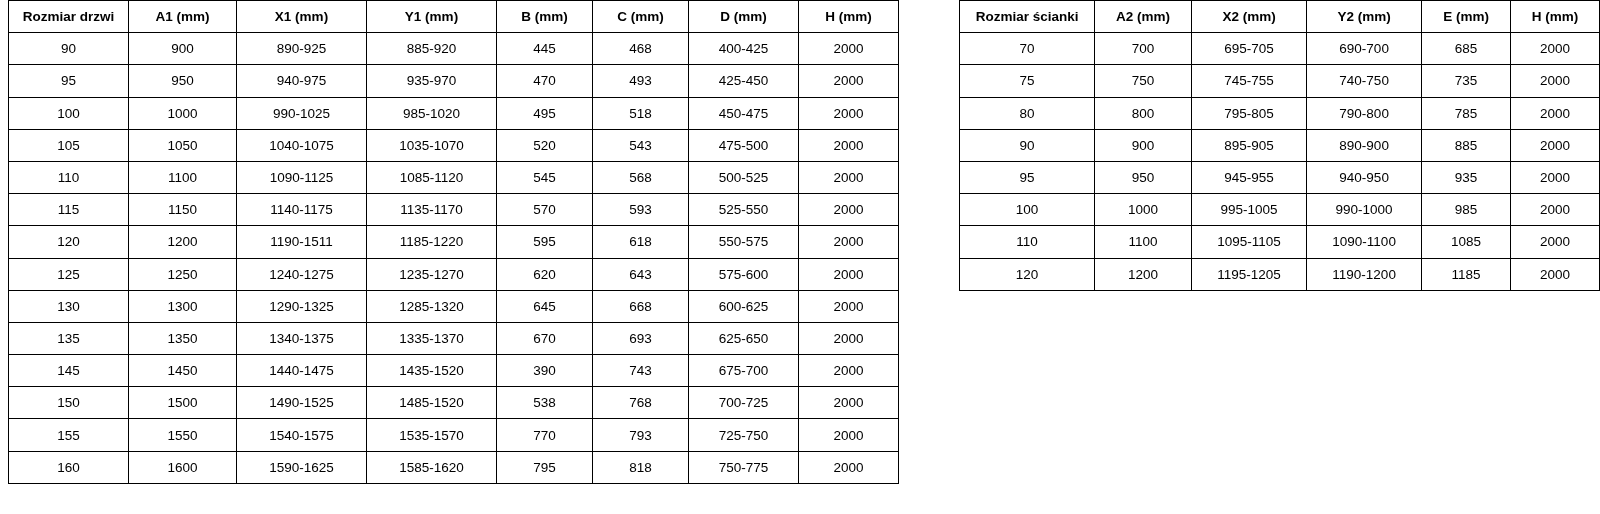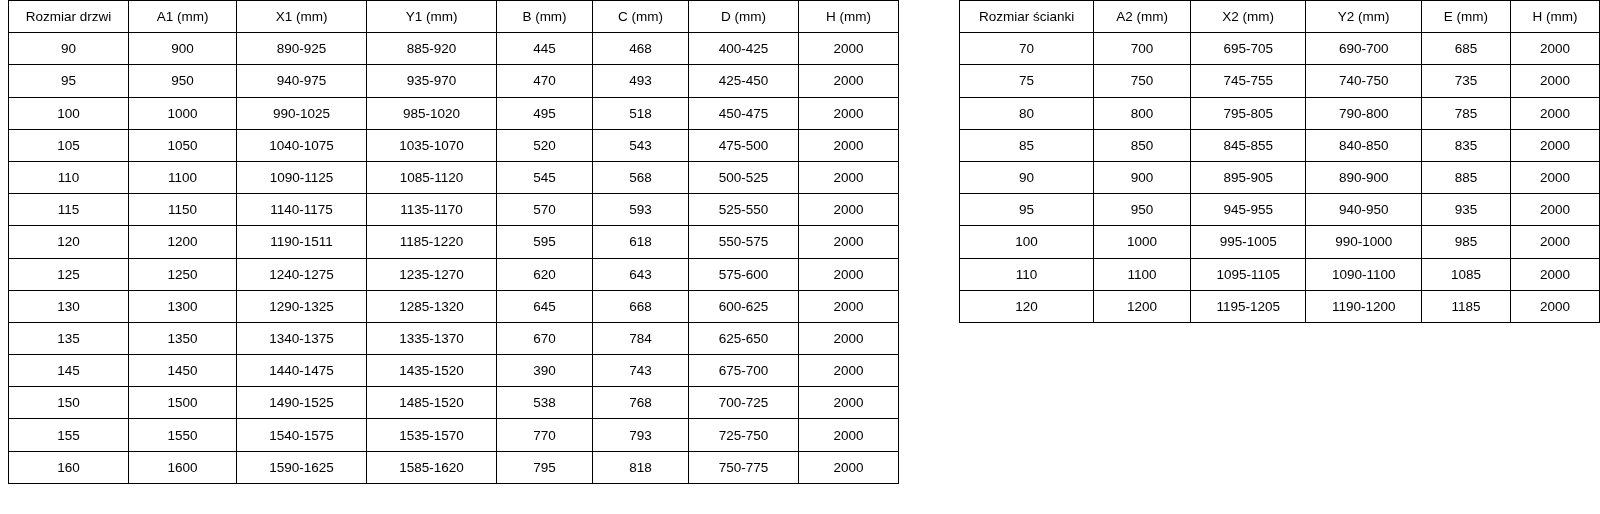--- a/index.html
+++ b/index.html
@@ -33,21 +33,21 @@
   th, td {
     border: 1px solid #000000;
     text-align: center;
     vertical-align: middle;
     font-size: 13.5px;
     height: 31.2px;
     padding: 0 4px;
     white-space: nowrap;
   }
   th {
-    font-weight: normal;
+    font-weight: bold;
     font-size: 13.5px;
   }
   td {
     font-weight: normal;
   }
 
   
   #doors-table col.c0 { width: 120px; }
   #doors-table col.c1 { width: 108px; }
   #doors-table col.c2 { width: 130px; }
@@ -184,21 +184,21 @@
             <td>668</td>
             <td>600-625</td>
             <td>2000</td>
           </tr>
           <tr>
             <td>135</td>
             <td>1350</td>
             <td>1340-1375</td>
             <td>1335-1370</td>
             <td>670</td>
-            <td>784</td>
+            <td>693</td>
             <td>625-650</td>
             <td>2000</td>
           </tr>
           <tr>
             <td>145</td>
             <td>1450</td>
             <td>1440-1475</td>
             <td>1435-1520</td>
             <td>390</td>
             <td>743</td>
@@ -278,28 +278,20 @@
           </tr>
           <tr>
             <td>80</td>
             <td>800</td>
             <td>795-805</td>
             <td>790-800</td>
             <td>785</td>
             <td>2000</td>
           </tr>
           <tr>
-            <td>85</td>
-            <td>850</td>
-            <td>845-855</td>
-            <td>840-850</td>
-            <td>835</td>
-            <td>2000</td>
-          </tr>
-          <tr>
             <td>90</td>
             <td>900</td>
             <td>895-905</td>
             <td>890-900</td>
             <td>885</td>
             <td>2000</td>
           </tr>
           <tr>
             <td>95</td>
             <td>950</td>

